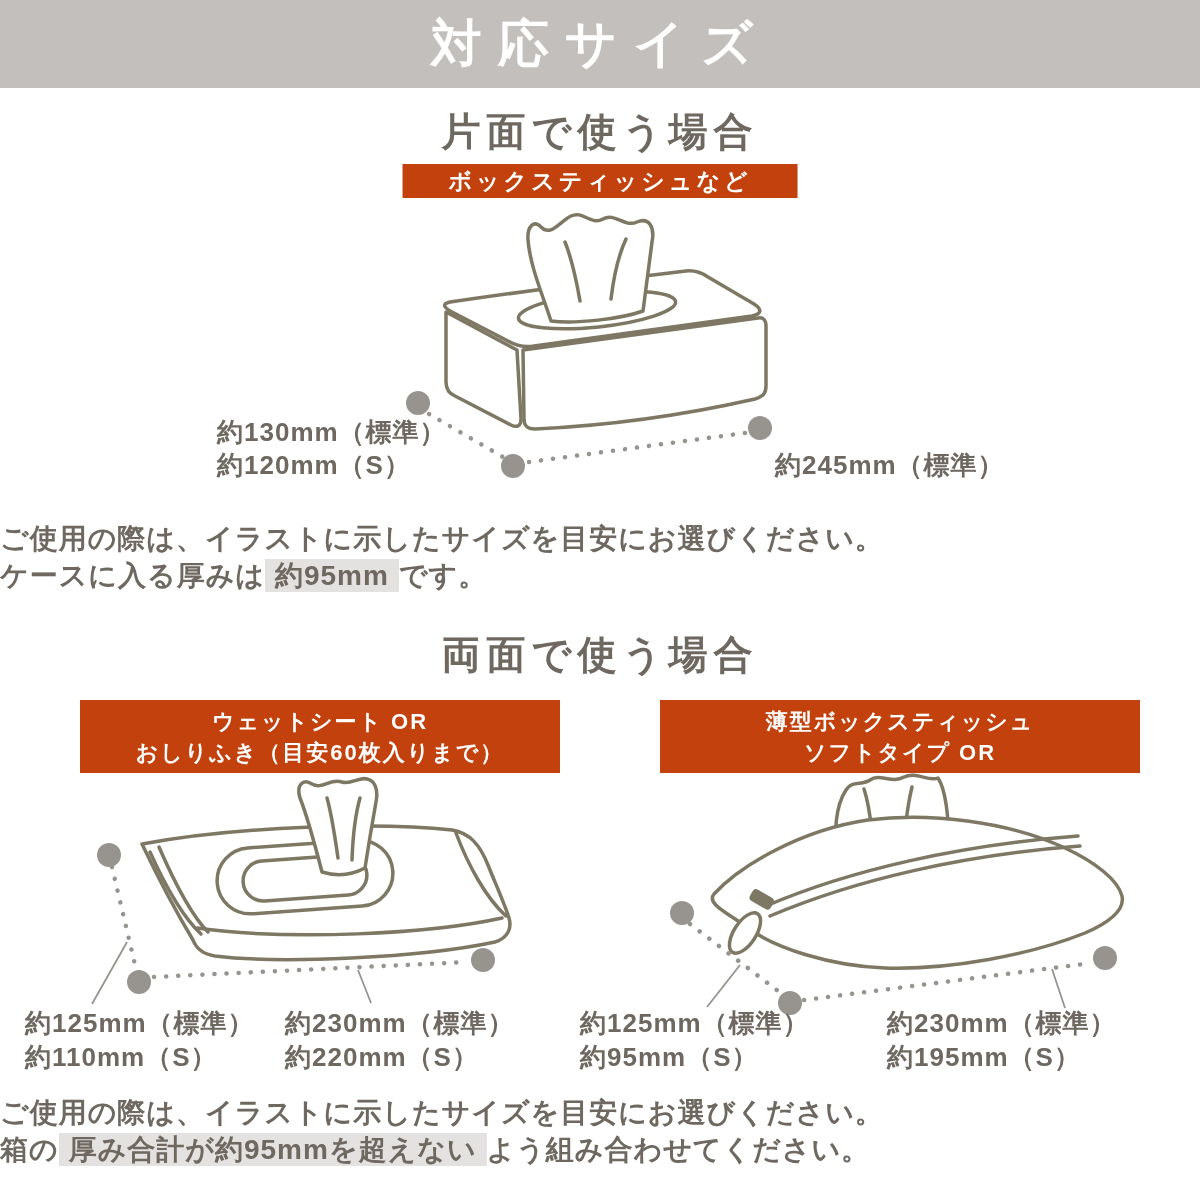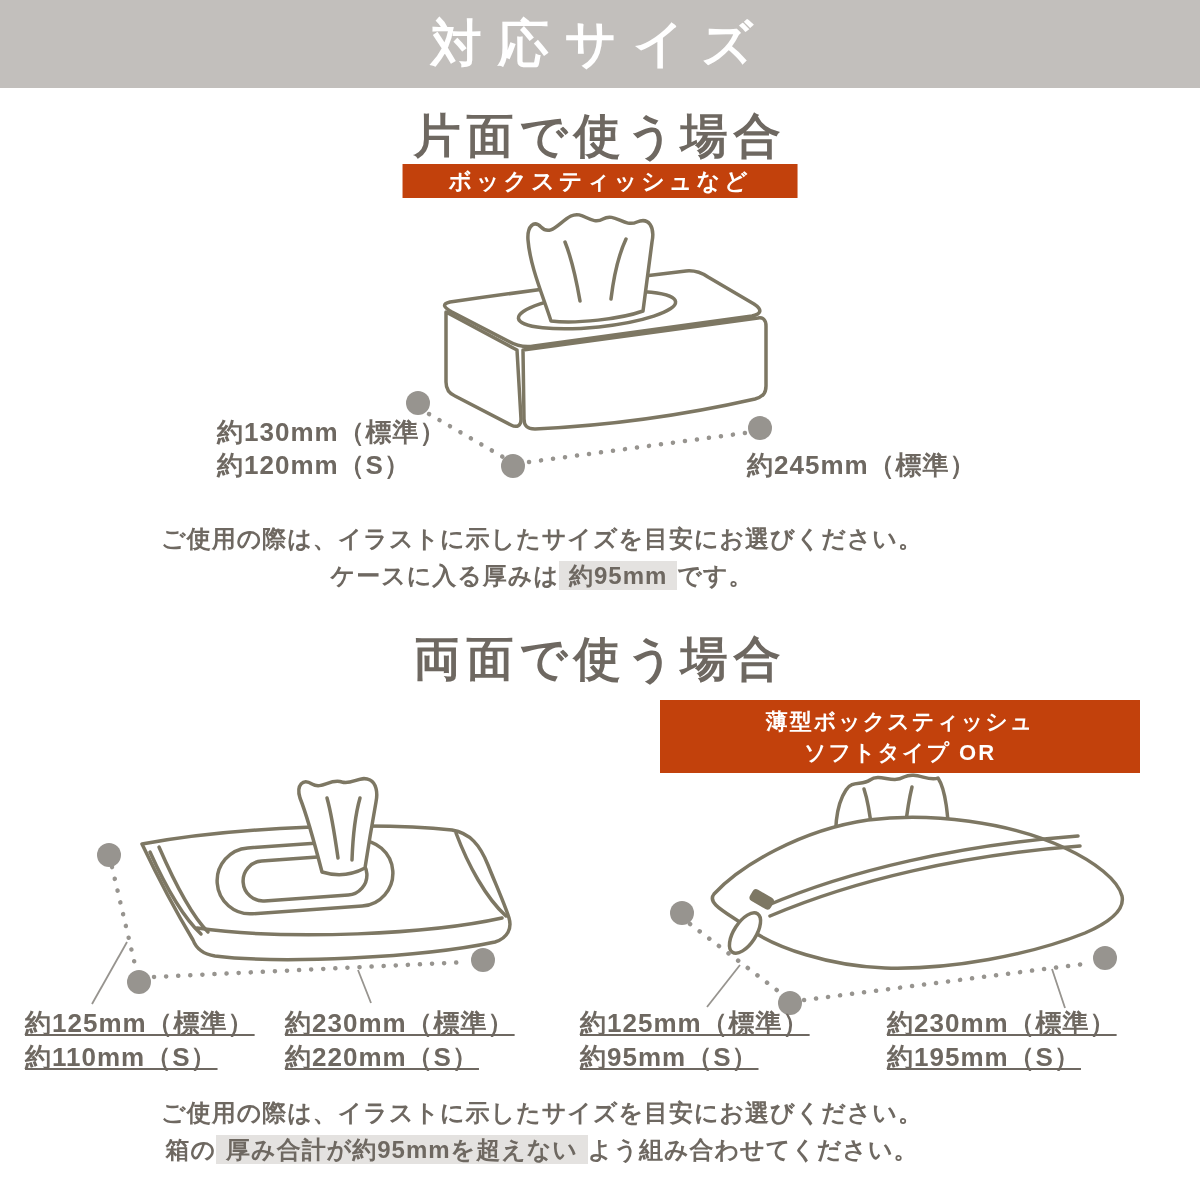--- a/index.html
+++ b/index.html
@@ -2,42 +2,42 @@
 <html><head>
 <meta charset="utf-8">
 <style>
   html,body{margin:0;padding:0;background:#fff;}
   .page{position:relative;width:1200px;height:1200px;background:#ffffff;overflow:hidden;
         font-family:"Liberation Sans","DejaVu Sans",sans-serif;color:#6e6861;font-weight:bold;}
   .header-band{position:absolute;left:0;top:0;width:1200px;height:88px;background:#c2bfbc;}
   .page-title{position:absolute;left:0;top:0;width:1200px;height:88px;line-height:88px;
         text-align:center;color:#ffffff;font-size:51px;letter-spacing:16px;border-radius:29px;}
   .sec-heading{position:absolute;left:0;width:1200px;text-align:center;
-        font-size:47px;letter-spacing:6px;color:#6e6861;}
+        font-size:39px;letter-spacing:6px;color:#6e6861;}
   .h-one{top:105px;}
   .h-two{top:628px;}
   .badge{background:#c2410c;color:#ffffff;text-align:center;}
   .badge-one{position:absolute;left:50%;top:164px;transform:translateX(-50%);
         height:34px;line-height:34px;padding:0 46px;font-size:23px;letter-spacing:4px;white-space:nowrap;}
   .badge-two{position:absolute;top:700px;width:480px;height:73px;font-size:22px;
         line-height:31px;letter-spacing:2px;padding-top:6px;box-sizing:border-box;}
   .badge-left{left:80px;}
   .badge-right{left:660px;}
   .fig{position:absolute;left:0;}
   .fig-one{top:200px;}
   .fig-two{top:770px;}
   .dim{position:absolute;font-size:26px;letter-spacing:1px;line-height:33px;white-space:nowrap;color:#6e6861;}
   .dim-1{left:217px;top:416px;}
-  .dim-2{left:747px;top:449px;}
-  .dim-c{line-height:34px;top:1006px;text-decoration:underline;}
+  .dim-2{left:775px;top:449px;}
+  .dim-c{line-height:34px;top:1006px;}
   .dim-c1{left:25px;}
   .dim-c2{left:285px;}
   .dim-c3{left:580px;}
   .dim-c4{left:887px;}
-  .note{position:absolute;left:0;width:1084px;text-align:center;font-size:24px;
+  .note{position:absolute;left:0;width:1084px;font-size:28px;
         letter-spacing:1px;line-height:37px;color:#6e6861;}
   .note-one{top:520px;}
   .note-two{top:1094px;}
   .hl{background:#e4e2e0;padding:1px 10px;}
   svg .art{fill:#ffffff;stroke:#7d7763;stroke-width:3.5;stroke-linejoin:round;stroke-linecap:round;}
   svg .artline{fill:none;stroke:#7d7763;stroke-width:3.5;stroke-linecap:round;}
   svg .artfill{fill:#7d7763;stroke:none;}
   svg .dot{fill:#97948f;stroke:none;}
   svg .dotline{fill:none;stroke:#97948f;stroke-width:4.5;stroke-linecap:round;stroke-dasharray:0.1 12;}
   svg .leader{fill:none;stroke:#97948f;stroke-width:1.8;}
@@ -93,20 +93,24 @@
     <div>約245mm（標準）</div>
   </div>
 
   <div class="note note-one">
     <div>ご使用の際は、イラストに示したサイズを目安にお選びください。</div>
     <div><span>ケースに入る厚みは</span><span class="hl">約95mm</span><span>です。</span></div>
   </div>
 
   <div class="sec-heading h-two">両面で使う場合</div>
 
+  <div class="badge badge-two badge-left">
+    <div>ウェットシート OR</div>
+    <div>おしりふき（目安60枚入りまで）</div>
+  </div>
   <div class="badge badge-two badge-right">
     <div>薄型ボックスティッシュ</div>
     <div>ソフトタイプ OR</div>
   </div>
 
   <svg class="fig fig-two" width="1200" height="250" viewBox="0 0 1200 250">
 
     <g>
       <path class="art" d="M142,74 C240,56 380,52 452,60 C470,63 480,75 488,95
                            C496,115 505,135 509,148 C512,158 508,168 495,172

